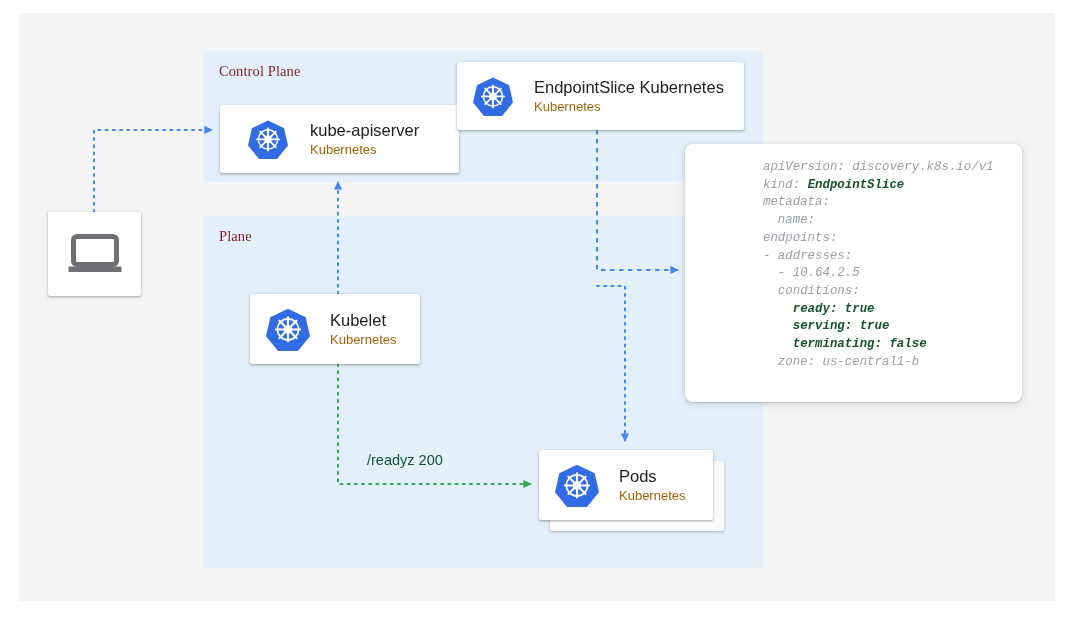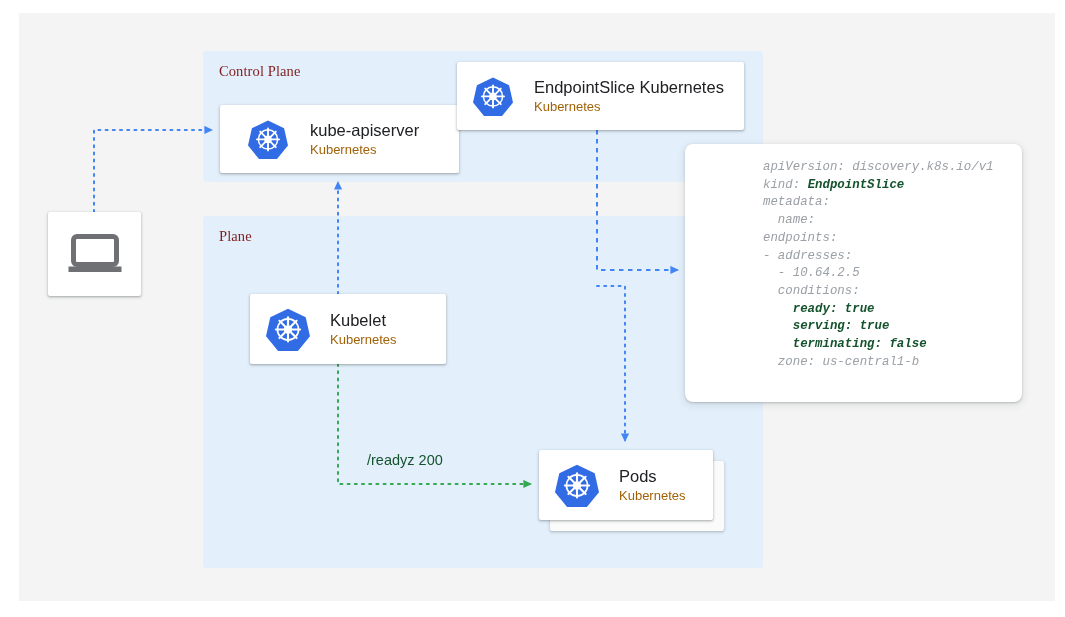--- a/index.html
+++ b/index.html
@@ -111,21 +111,21 @@
 
   .card-endpointslice {
     left: 457px; top: 62px;
     width: 287px; height: 68px;
     padding-left: 16px;
   }
   .card-endpointslice .card-text { margin-left: 21px; }
 
   .card-kubelet {
     left: 250px; top: 294px;
-    width: 196px; height: 70px;
+    width: 170px; height: 70px;
     padding-left: 16px;
   }
   .card-kubelet .card-text { margin-left: 20px; }
 
   .card-pods {
     left: 539px; top: 450px;
     width: 174px; height: 70px;
     padding-left: 16px;
     z-index: 3;
   }

